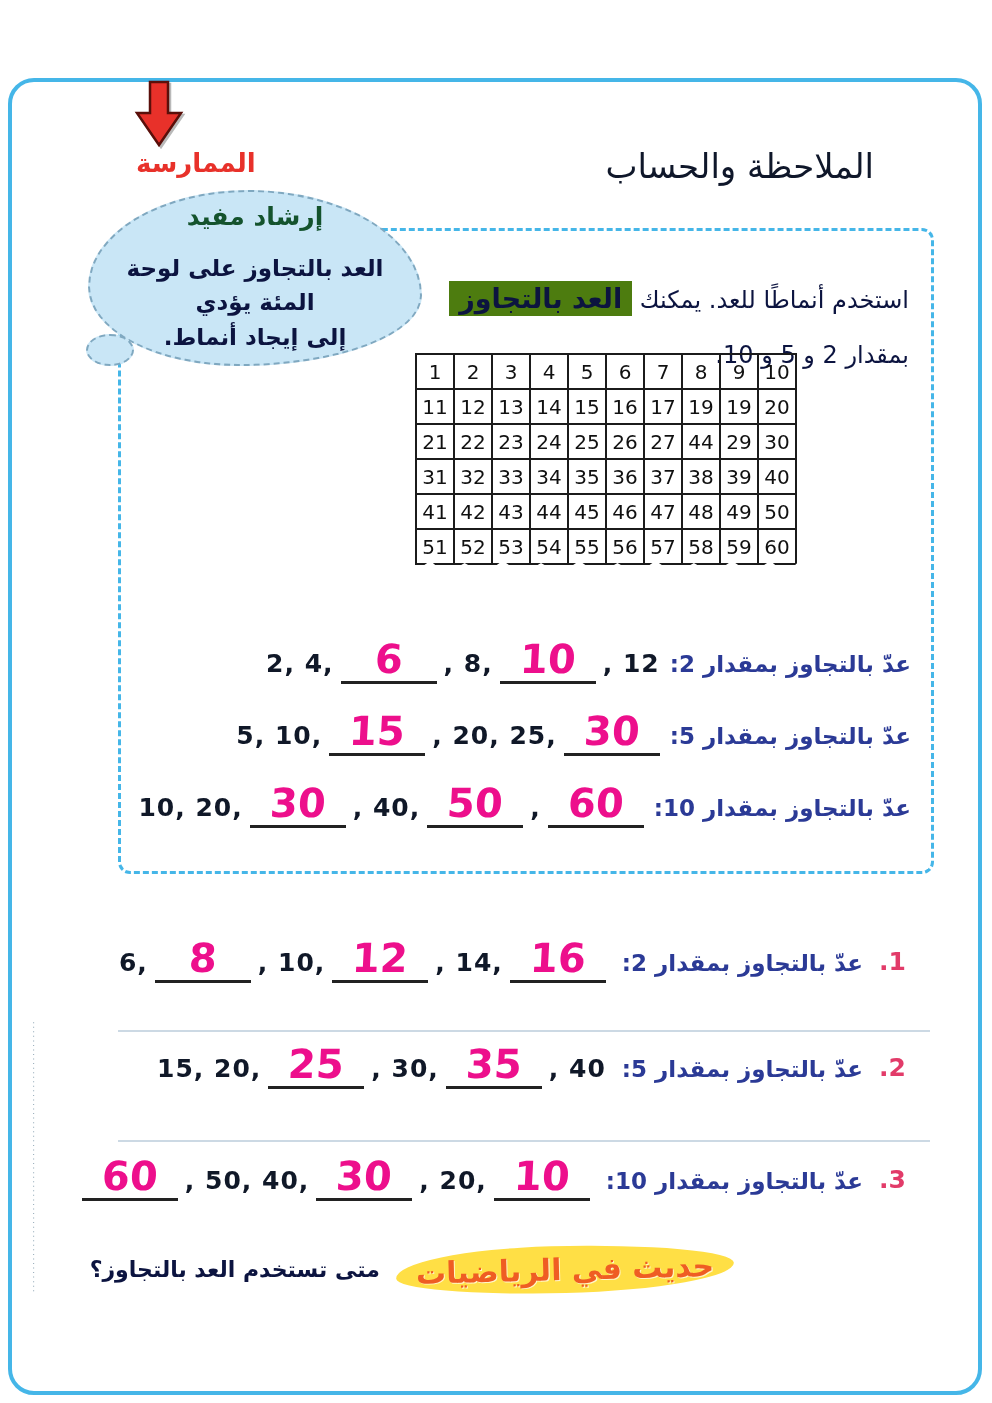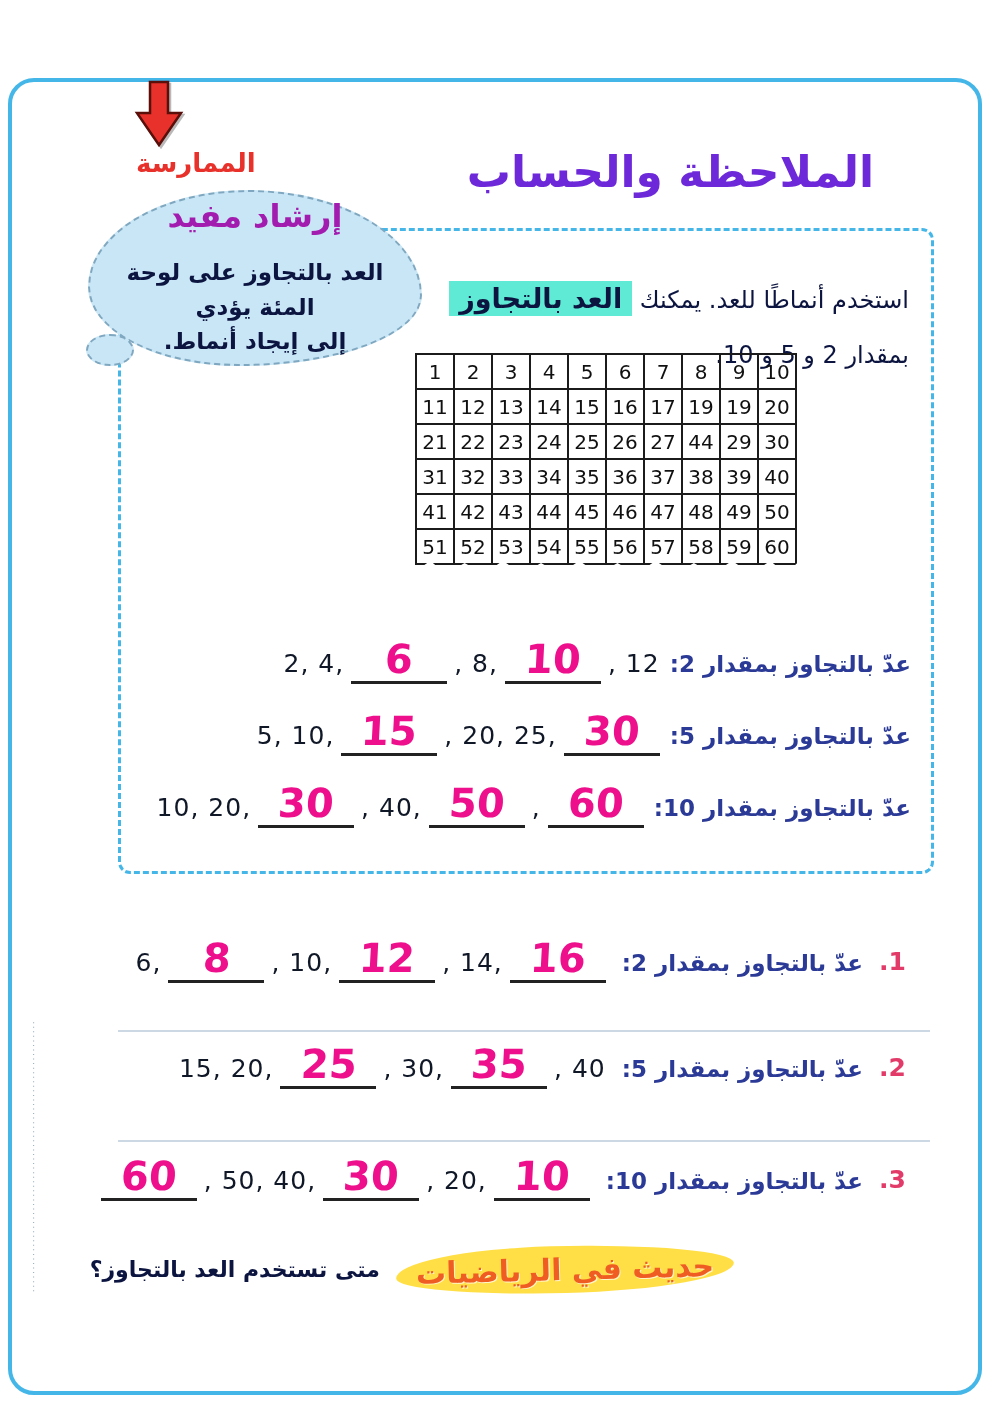--- a/index.html
+++ b/index.html
@@ -5,55 +5,55 @@
   html,body{margin:0;padding:0;background:#fff;}
   .page{position:relative;width:992px;height:1403px;background:#fff;overflow:hidden;
         font-family:"DejaVu Sans",sans-serif;}
   .frame{position:absolute;left:8px;right:10px;top:78px;bottom:8px;
          border:4px solid #45b6e8;border-radius:26px;}
   
   .arrow{position:absolute;left:134px;top:80px;width:50px;height:68px;z-index:3;
          filter:drop-shadow(2px 2px 0 #b9b9b9);}
   .practice-label{position:absolute;left:136px;top:148px;color:#e8312a;
                   font-size:26px;font-weight:bold;}
-  .page-title{position:absolute;right:118px;top:146px;margin:0;font-size:44px;
-              font-weight:bold;color:#6d28d9;direction:rtl;}
+  .page-title{position:absolute;right:118px;top:146px;margin:0;font-size:34px;
+              font-weight:normal;color:#0f172a;direction:rtl;}
   
   .cloud{position:absolute;left:88px;top:190px;width:330px;height:172px;z-index:2;
          background:#c9e6f6;border:2px dashed #7fa8c0;
          border-radius:48% 52% 55% 45% / 55% 60% 40% 45%;
          display:flex;flex-direction:column;align-items:center;justify-content:center;
          text-align:center;}
   .cloud::after{content:"";position:absolute;left:-4px;bottom:-2px;width:44px;height:28px;
          background:#c9e6f6;border:2px dashed #7fa8c0;border-radius:50%;}
-  .cloud-title{color:#a21caf;font-weight:bold;font-size:32px;margin-bottom:20px;direction:rtl;}
+  .cloud-title{color:#14532d;font-weight:bold;font-size:25px;margin-bottom:20px;direction:rtl;}
   .cloud-line{color:#0c1440;font-weight:bold;font-size:23px;line-height:1.5;direction:rtl;}
   
   .lesson-box{position:absolute;left:118px;top:228px;width:810px;height:640px;
               border:3px dashed #45b6e8;border-radius:12px;}
   .intro1{position:absolute;top:28px;right:22px;direction:rtl;font-size:24px;
           color:#0c1440;white-space:nowrap;}
-  .highlight{background:#5eead4;font-weight:bold;font-size:27px;padding:2px 10px;color:#0c1440;}
+  .highlight{background:#4d7c0f;font-weight:bold;font-size:27px;padding:2px 10px;color:#0c1440;}
   .intro2{position:absolute;top:86px;right:22px;direction:rtl;font-size:24px;color:#0c1440;}
   
   .chart-wrap{position:absolute;top:122px;left:294px;padding-bottom:9px;
       clip-path:polygon(0 0,100% 0,100% 95%,97% 100%,93% 94%,88% 100%,83% 94%,78% 100%,
       73% 95%,68% 100%,63% 94%,58% 100%,53% 95%,48% 100%,43% 94%,38% 100%,33% 95%,
       28% 100%,23% 94%,18% 100%,13% 95%,8% 100%,4% 94%,0 99%);}
   table.chart{border-collapse:collapse;direction:ltr;}
   .chart td{width:36px;height:33px;border:2px solid #1b1b1b;text-align:center;
             font-size:20px;color:#101010;padding:0;}
   
   .example-row{position:absolute;right:20px;display:flex;direction:rtl;
                align-items:flex-end;gap:10px;}
   .ex-a{top:408px}.ex-b{top:480px}.ex-c{top:552px}
   .ex-label{color:#2b3a96;font-weight:bold;font-size:23px;padding-bottom:7px;
             white-space:nowrap;direction:rtl;}
   .seq{direction:ltr;display:flex;align-items:flex-end;gap:7px;}
-  .seq-text{color:#101828;font-weight:normal;font-size:25px;padding-bottom:6px;
+  .seq-text{color:#101828;font-weight:bold;font-size:25px;padding-bottom:6px;
             white-space:nowrap;letter-spacing:1px;}
   .blank{display:inline-flex;justify-content:center;align-items:flex-end;
          width:96px;border-bottom:3px solid #222;}
   .answer{color:#ed0f8c;font-size:40px;font-weight:bold;line-height:1;
           padding-bottom:2px;transform:skewX(-3deg);}
   
   .section-heading{position:absolute;right:88px;top:886px;margin:0;font-size:28px;
                    font-weight:bold;color:#0c1440;direction:rtl;}
   .exercise{position:absolute;right:86px;display:flex;direction:rtl;
             align-items:flex-end;gap:16px;}

